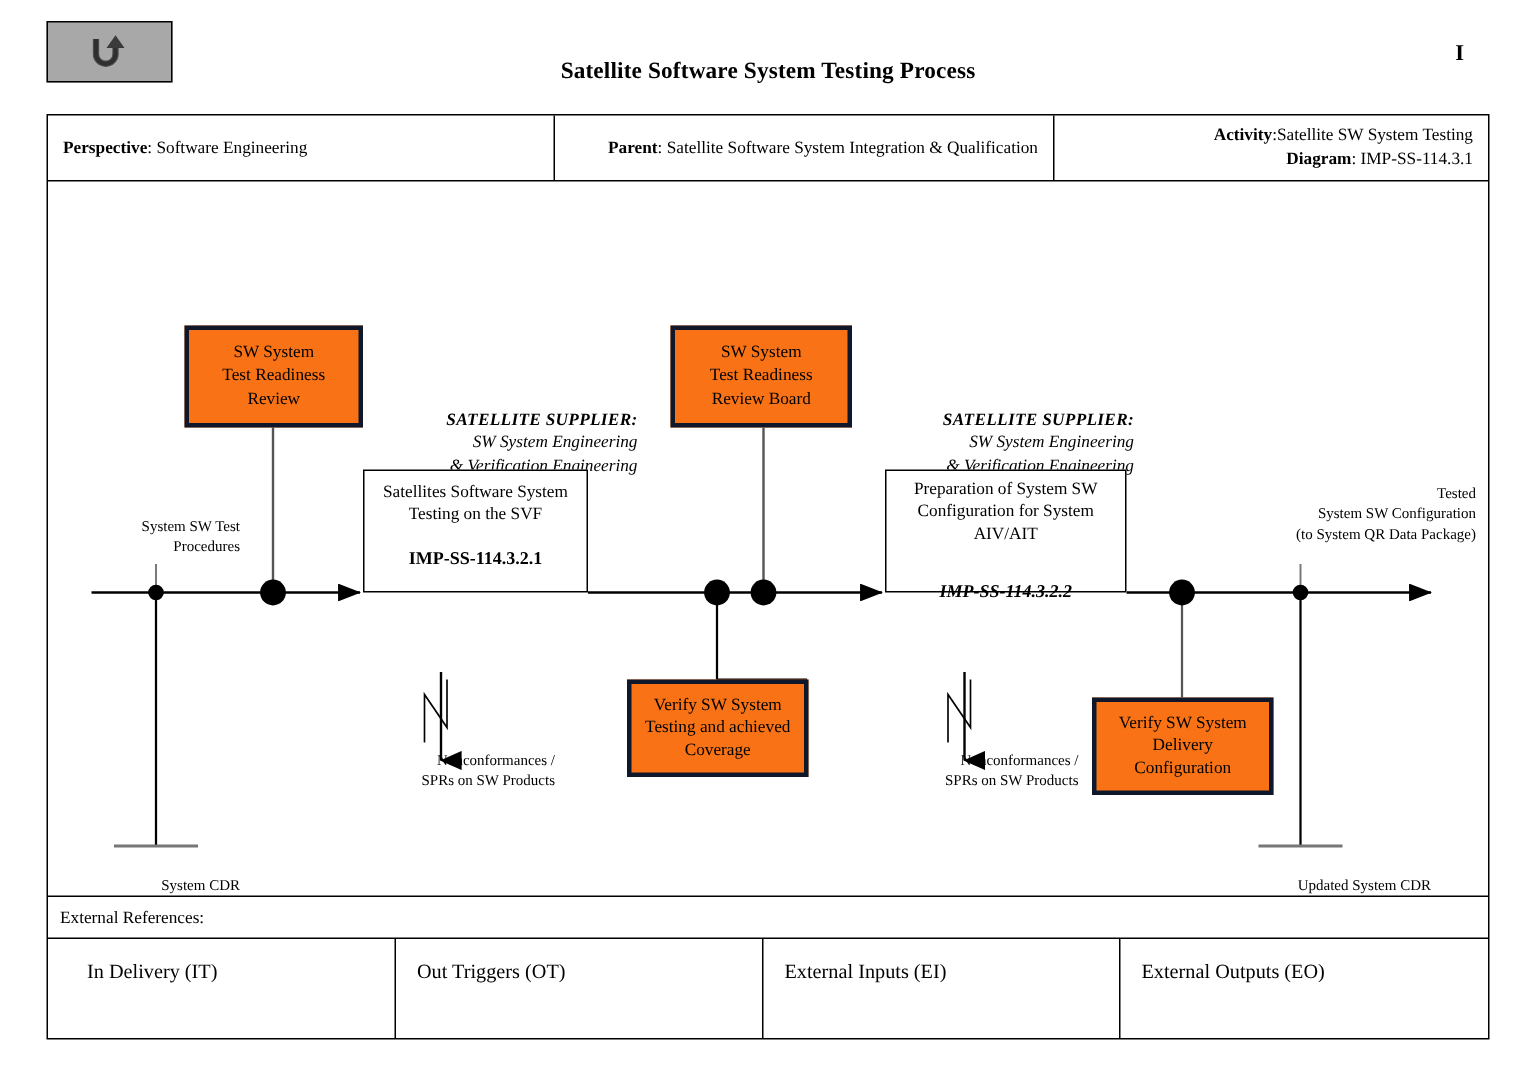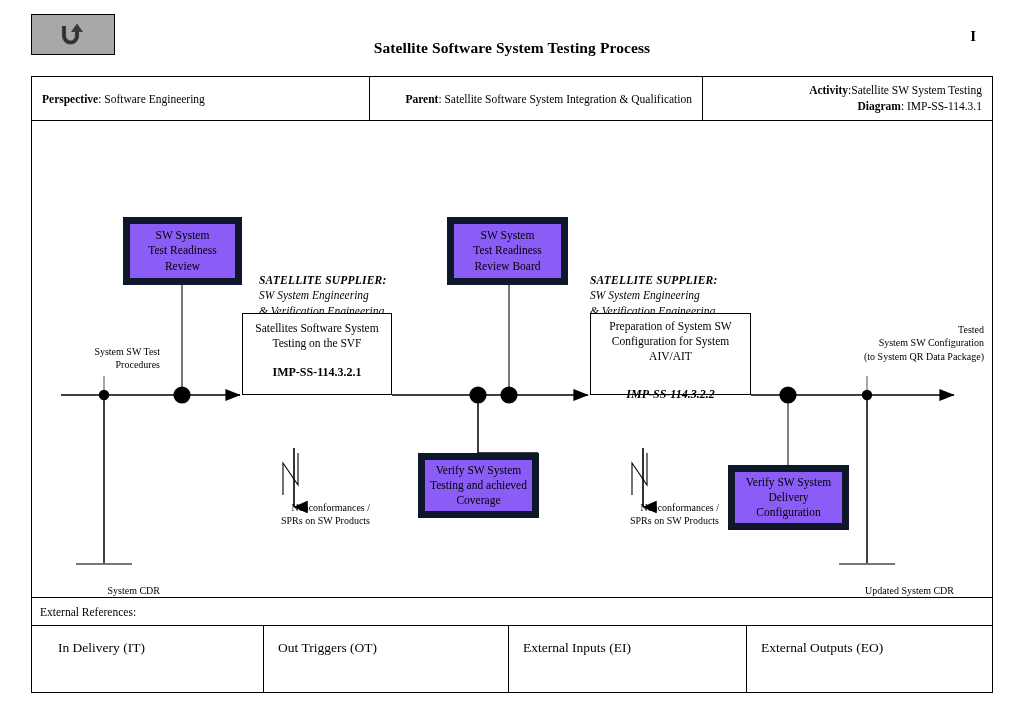--- a/index.html
+++ b/index.html
@@ -81,22 +81,22 @@
     position: absolute;
     left: 0; top: 44px;
     width: 960px; height: 477px;
     border-bottom: 1px solid #000000;
     overflow: hidden;
   }
   #canvas svg { position: absolute; left: 0; top: 0; }
 
   .node-box {
     position: absolute;
-    border: 7px solid #0f172a;
-    background: #8b5cf6;
+    border: 3px solid #0f172a;
+    background: #f97316;
     display: flex;
     flex-direction: column;
     align-items: center;
     justify-content: center;
     font-size: 11.5px;
     line-height: 1.32;
     text-align: right;
     padding: 2px 4px;
   }
   .act-box {
@@ -108,21 +108,21 @@
     text-align: center;
     padding: 7px 6px 6px 6px;
   }
   .act-code { font-weight: bold; font-size: 12px; margin-top: 14px; }
 
   .role-label {
     position: absolute;
     font-style: italic;
     font-size: 11.5px;
     line-height: 1.33;
-    text-align: left;
+    text-align: right;
     white-space: nowrap;
   }
   .role-label .r1 { font-weight: bold; letter-spacing: 0.2px; }
 
   .flow-label {
     position: absolute;
     font-size: 10px;
     line-height: 1.33;
     text-align: right;
     white-space: nowrap;

